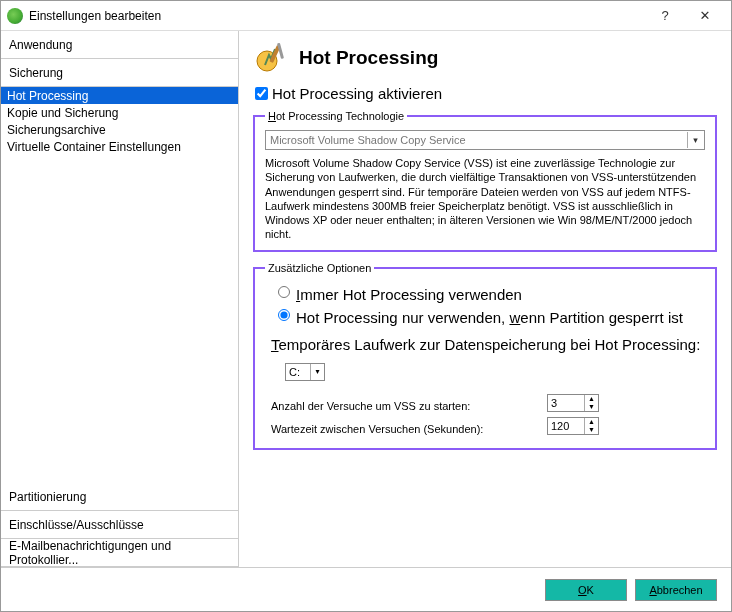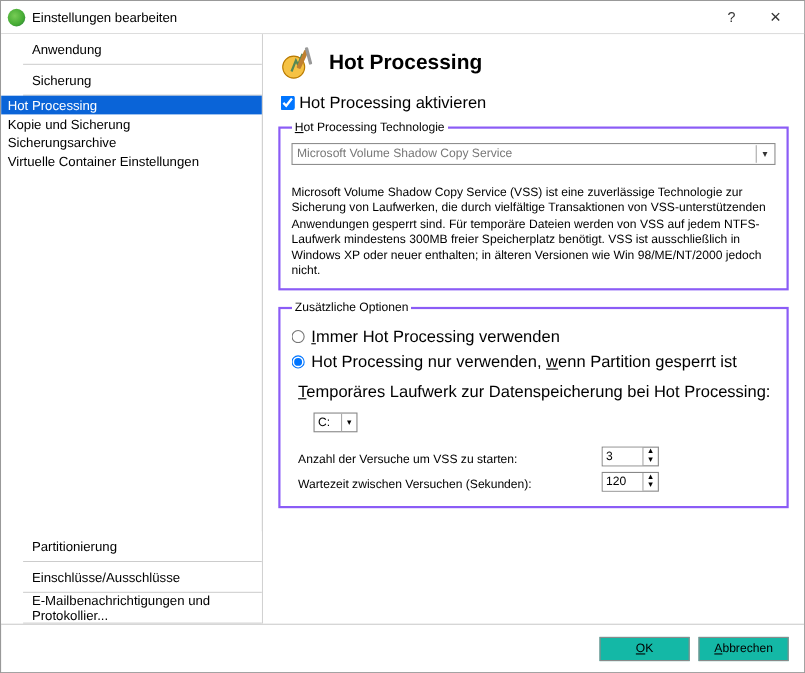--- a/index.html
+++ b/index.html
@@ -4,37 +4,37 @@
 <style>
 * { box-sizing: border-box; margin: 0; padding: 0; }
 body { font-family: "Segoe UI", Tahoma, sans-serif; font-size: 11px; background: #fff; color: #000; }
 .window { width: 732px; height: 612px; border: 1px solid #999; display: flex; flex-direction: column; background: #fff; }
 .titlebar { height: 30px; display: flex; align-items: center; padding: 0 6px; background: #fff; border-bottom: 1px solid #ddd; }
 .titlebar .app-icon { width: 16px; height: 16px; background: radial-gradient(circle at 40% 40%, #7c5 0%, #4a3 60%, #264 100%); border-radius: 50%; margin-right: 6px; }
 .titlebar .title { flex: 1; font-size: 12px; }
 .titlebar .btn { width: 40px; height: 28px; display: flex; align-items: center; justify-content: center; font-size: 13px; color: #333; cursor: pointer; }
 .body { flex: 1; display: flex; overflow: hidden; }
 .sidebar { width: 238px; border-right: 1px solid #ccc; display: flex; flex-direction: column; background: #fff; }
-.section-header { height: 28px; display: flex; align-items: center; padding: 0 8px; border-bottom: 1px solid #ccc; cursor: pointer; font-size: 12px; background: #fff; margin-left: 20px; }
+.section-header { height: 28px; display: flex; align-items: center; padding: 0 8px; border-bottom: 1px solid #ccc; cursor: pointer; font-size: 12px; background: #fff; }
 .section-body { flex: 0 0 auto; }
 .section-body.fill { flex: 1; }
 .tree-item { height: 17px; display: flex; align-items: center; padding: 0 4px 0 6px; cursor: pointer; font-size: 12px; }
 .tree-item.selected { background: #0a64d8; color: #fff; }
 .content { flex: 1; padding: 6px 14px 6px 14px; overflow: hidden; }
 .page-header { display: flex; align-items: center; gap: 10px; margin: 4px 0 10px 2px; }
 .page-header .big-icon { width: 34px; height: 34px; }
 .page-title { font-size: 19px; font-weight: 600; }
 .checkbox-row { display: flex; align-items: center; gap: 4px; margin: 4px 0 8px 2px; }
 input[type=checkbox] { width: 13px; height: 13px; }
 fieldset { border: 2px solid #8b5cf6; margin: 6px 0 10px 0; padding: 8px 10px 8px 10px; }
 legend { font-size: 11px; padding: 0 3px; }
 .dropdown { width: 100%; height: 20px; border: 1px solid #8e8e8e; background: #fff; display: flex; align-items: center; padding: 0 4px; color: #777; position: relative; cursor: pointer; }
 .dropdown .arrow { position: absolute; right: 1px; top: 1px; width: 16px; height: 16px; border-left: 1px solid #aaa; display: flex; align-items: center; justify-content: center; font-size: 9px; color: #333; }
-.desc { margin-top: 18px; line-height: 1.3; font-size: 11px; color: #000; }
-.radio-row { display: flex; align-items: center; gap: 6px; margin: 4px 0 6px 0; }
+.desc { margin-top: 6px; line-height: 1.3; font-size: 11px; color: #000; }
+.radio-row { display: flex; gap: 6px; margin: 4px 0 6px 13px; }
 input[type=radio] { width: 12px; height: 12px; }
 .opt-label { font-size: 15px; }
 .temp-row { margin: 10px 0 6px 6px; }
 .small-select { width: 40px; height: 18px; border: 1px solid #888; display: inline-flex; align-items: center; padding: 0 3px; margin: 4px 0 8px 20px; position: relative; cursor: pointer; }
 .small-select .arrow { position: absolute; right: 0; top: 0; width: 14px; height: 16px; border-left: 1px solid #aaa; font-size: 8px; display: flex; align-items: center; justify-content: center; }
 .num-row { display: flex; align-items: flex-end; gap: 6px; margin: 5px 0 5px 6px; }
 .num-row .lbl { width: 270px; }
 .spinner { display: inline-flex; align-items: stretch; height: 18px; border: 1px solid #888; }
 .spinner input { width: 36px; border: none; padding: 0 3px; font-size: 11px; outline: none; }
 .spinner .arrows { width: 14px; border-left: 1px solid #aaa; display: flex; flex-direction: column; }

